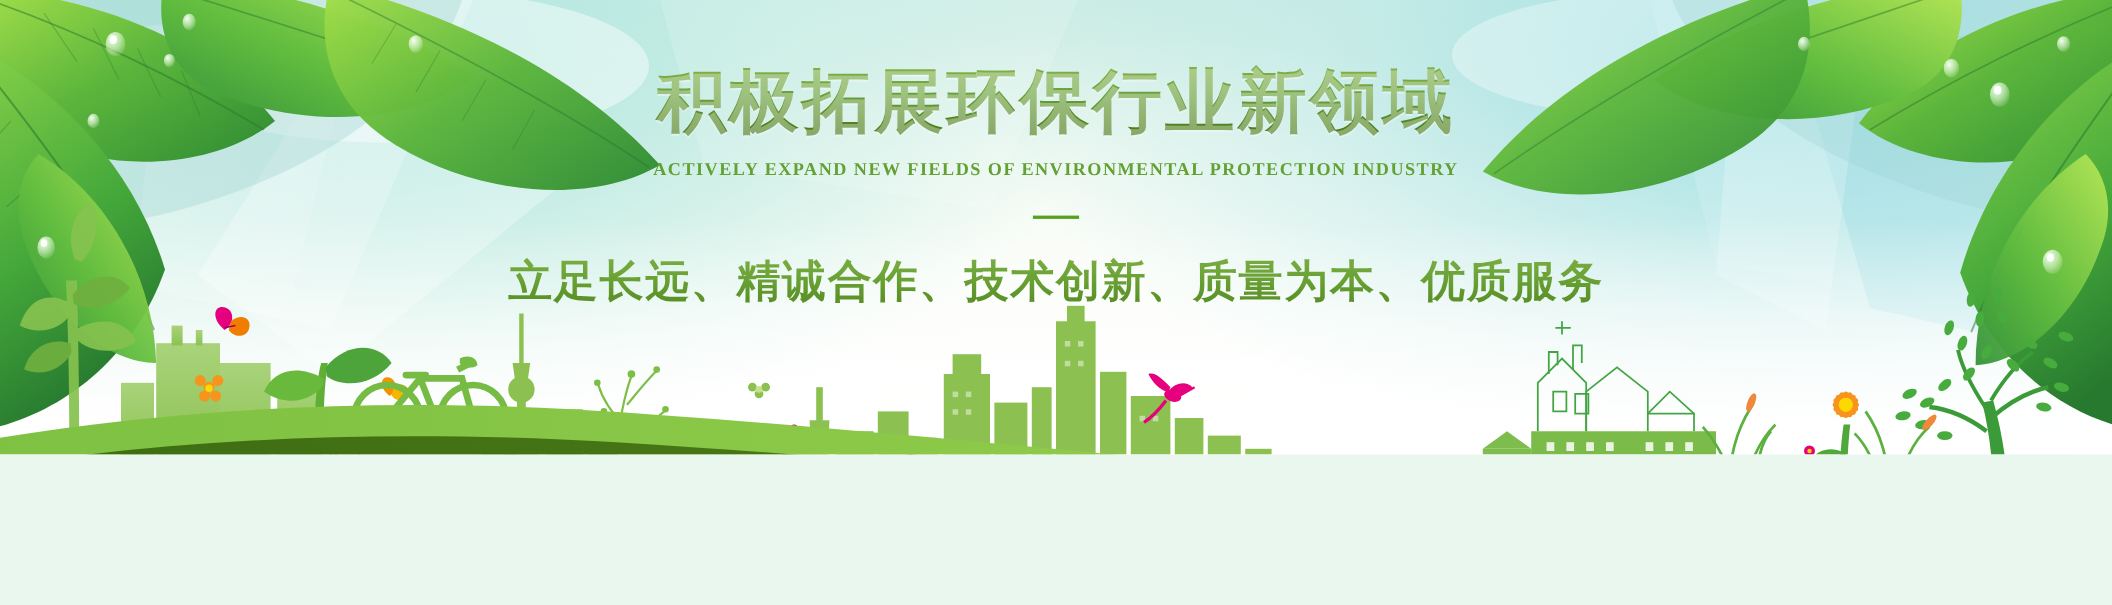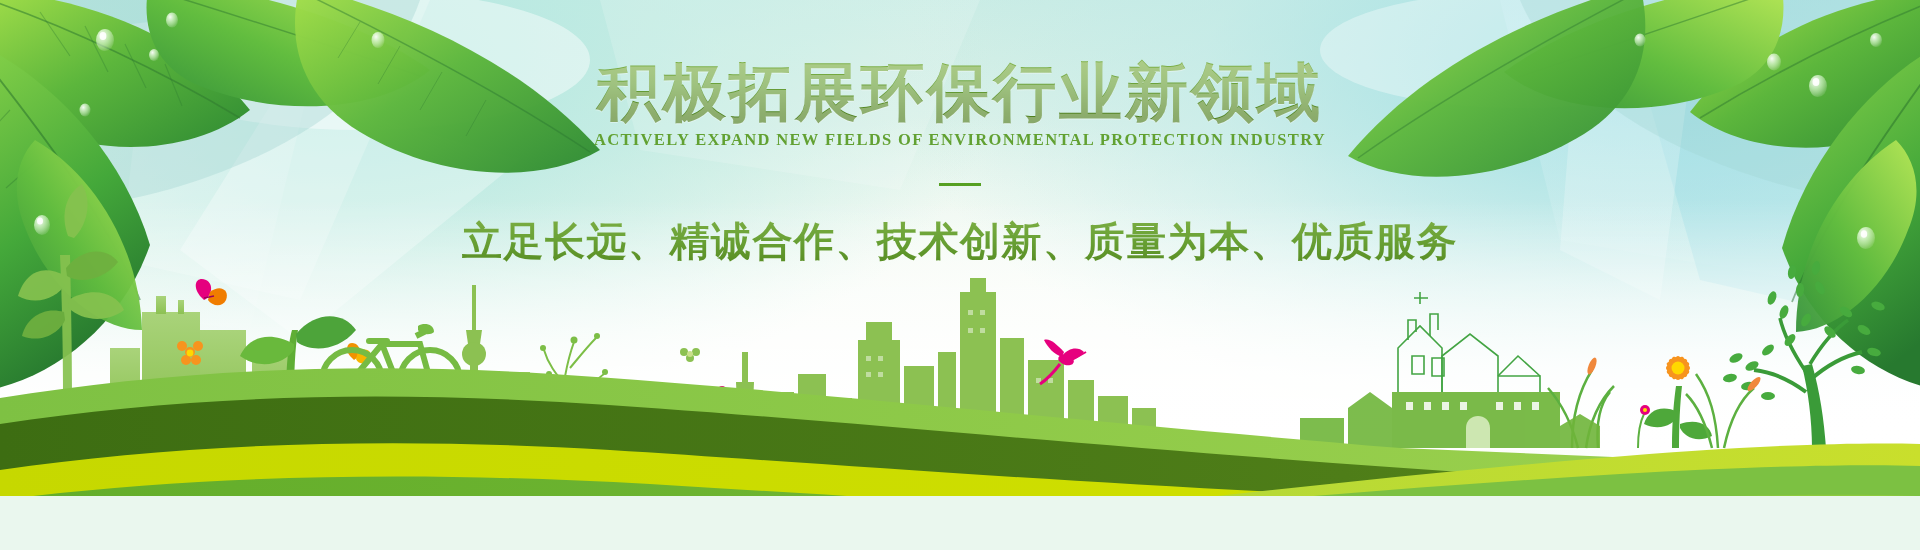--- a/index.html
+++ b/index.html
@@ -4,21 +4,21 @@
 <style>
   * { margin:0; padding:0; box-sizing:border-box; }
   html,body { width:1920px; height:550px; overflow:hidden; }
   body {
     font-family:"Liberation Sans", sans-serif;
     background:#eaf7ee;
   }
 
   #banner {
     position:relative;
-    width:1920px; height:496px;
+    width:1920px; height:413px;
     overflow:hidden;
     background:
       radial-gradient(ellipse 900px 460px at 18% 18%, rgba(176,231,224,0.95) 0%, rgba(190,235,226,0.55) 42%, rgba(255,255,255,0) 72%),
       radial-gradient(ellipse 1000px 480px at 86% 16%, rgba(150,220,226,0.95) 0%, rgba(186,232,232,0.5) 45%, rgba(255,255,255,0) 75%),
       radial-gradient(ellipse 1200px 520px at 50% 105%, rgba(255,255,255,1) 0%, rgba(250,253,248,0.92) 40%, rgba(255,255,255,0) 78%),
       linear-gradient(175deg, #bfe9e3 0%, #d4efe6 22%, #e9f6ee 45%, #f6fbf6 66%, #ffffff 86%, #fdfefb 100%);
   }
 
   .layer { position:absolute; left:0; top:0; width:1920px; height:550px; }
   .layer svg { display:block; width:1920px; height:550px; }
@@ -38,20 +38,21 @@
     font-weight:bold;
     letter-spacing:3px;
     line-height:1.18;
     background:linear-gradient(180deg,#84b44a 0%,#6ca23c 38%,#50821f 78%,#46761a 100%);
     -webkit-background-clip:text;
     background-clip:text;
     color:transparent;
     text-shadow:0 1px 0 rgba(255,255,255,0.35);
   }
   .subhead {
+    margin-top:14px;
     font-family:"Liberation Serif", serif;
     font-size:16.5px;
     font-weight:bold;
     letter-spacing:1.35px;
     color:#62a132;
     white-space:nowrap;
   }
   .divider-wrap { margin-top:22px; height:10px; }
   .divider {
     display:inline-block;

